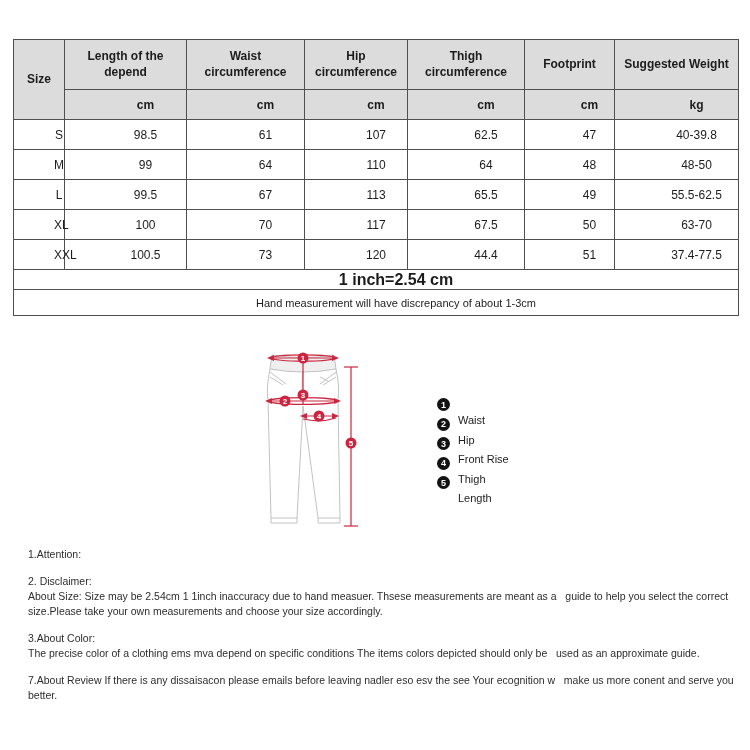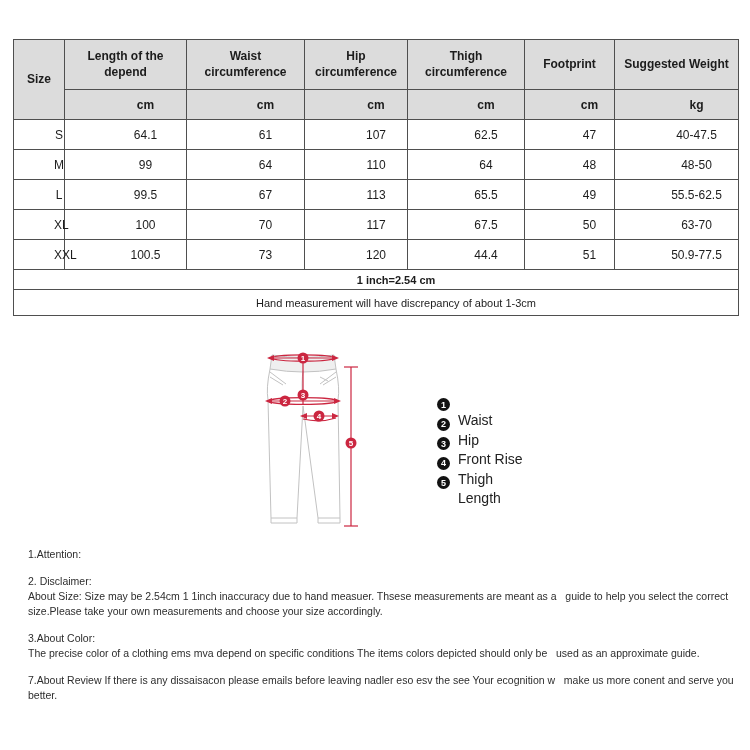--- a/index.html
+++ b/index.html
@@ -19,35 +19,35 @@
   .size-table th, .size-table td {
     border: 1px solid #4f4f4f;
     text-align: center; vertical-align: middle;
     color: #1c1c1c;
     padding-left: 40px;
   }
   .size-table thead th { background: #dcdcdc; font-weight: bold; font-size: 12px; }
   .size-table tr.hdr-row th { height: 50px; line-height: 1.3; padding: 2px 6px; }
   .size-table tr.units-row th { height: 30px; }
   .size-table tbody.data td { height: 30px; font-size: 12px; background: #fff; }
-  .size-table tr.note-inch td { height: 20px; font-size: 11px; font-weight: bold; margin-top: 48px; }
+  .size-table tr.note-inch td { height: 20px; font-size: 16px; font-weight: bold; margin-top: 48px; }
   .size-table tr.note-hand td { height: 26px; font-size: 11px; font-weight: normal; }
 
   
   .pants-svg { position: absolute; left: 258px; top: 340px; width: 120px; height: 200px; }
   .legend { position: absolute; left: 437px; top: 398px; }
   .legend-item { display: flex; align-items: center; height: 13px; margin-bottom: 6.5px; }
   .legend-num {
     width: 13px; height: 13px; border-radius: 50%;
     background: #121212; color: #fff;
     font-size: 9px; font-weight: bold;
     display: flex; align-items: center; justify-content: center;
     flex: 0 0 13px;
   }
-  .legend-label { font-size: 14px; color: #222; margin-left: 8px; white-space: nowrap; margin-top: 31px; }
+  .legend-label { font-size: 11px; color: #222; margin-left: 8px; white-space: nowrap; margin-top: 31px; }
 
   
   .info { position: absolute; left: 28px; top: 547px; width: 730px; }
   .info-section { margin-bottom: 12px; }
   .info-section p { font-size: 10.5px; line-height: 15px; color: #2d2d2d; white-space: pre-wrap; }
   .info-section p.heading:empty { display: none; }
 </style>
 </head>
 <body>
 
@@ -78,26 +78,26 @@
         <th>cm</th>
         <th>cm</th>
         <th>cm</th>
         <th>cm</th>
         <th>kg</th>
       </tr>
     </thead>
     <tbody class="data">
       <tr>
         <td>S</td>
-        <td>64.1</td>
+        <td>98.5</td>
         <td>61</td>
         <td>107</td>
         <td>62.5</td>
         <td>47</td>
-        <td>40-47.5</td>
+        <td>40-39.8</td>
       </tr>
       <tr>
         <td>M</td>
         <td>99</td>
         <td>64</td>
         <td>110</td>
         <td>64</td>
         <td>48</td>
         <td>48-50</td>
       </tr>
@@ -119,21 +119,21 @@
         <td>50</td>
         <td>63-70</td>
       </tr>
       <tr>
         <td>XXL</td>
         <td>100.5</td>
         <td>73</td>
         <td>120</td>
         <td>44.4</td>
         <td>51</td>
-        <td>50.9-77.5</td>
+        <td>37.4-77.5</td>
       </tr>
     </tbody>
     <tbody class="notes">
       <tr class="note-inch">
         <td colspan="7">1 inch=2.54 cm</td>
       </tr>
       <tr class="note-hand">
         <td colspan="7">Hand measurement will have discrepancy of about 1-3cm</td>
       </tr>
     </tbody>

